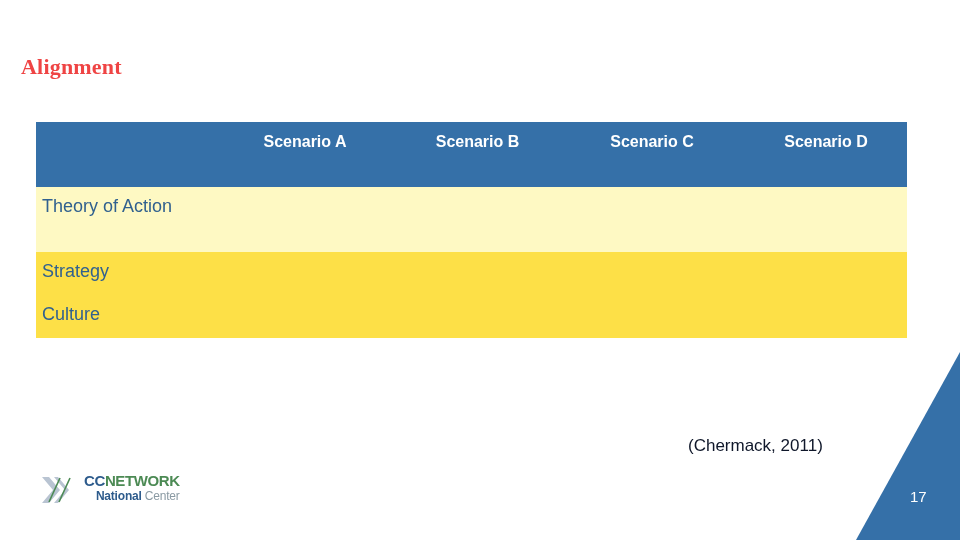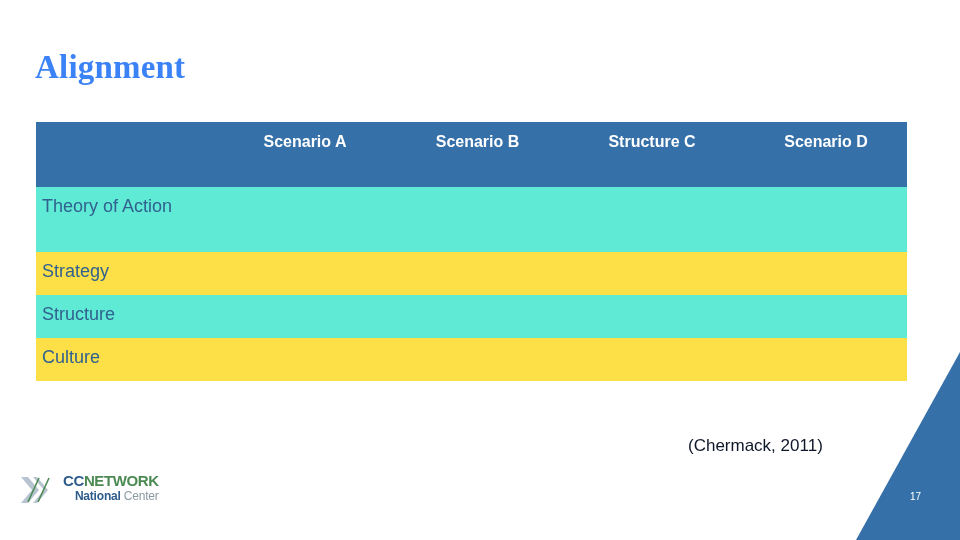--- a/index.html
+++ b/index.html
@@ -11,27 +11,27 @@
     width: 960px;
     height: 540px;
     position: relative;
     overflow: hidden;
     font-family: "Liberation Sans", sans-serif;
   }
 
   
   #slide-title {
     position: absolute;
-    left: 35px;
+    left: 21px;
     top: 51px;
     font-family: "Liberation Serif", serif;
     font-weight: bold;
-    font-size: 33px;
+    font-size: 22px;
     line-height: 32px;
-    color: #3b82f6;
+    color: #ef4444;
     letter-spacing: 0.2px;
     white-space: nowrap;
   }
 
   
   #alignment-table {
     position: absolute;
     left: 36px;
     top: 122px;
     width: 871px;
@@ -71,21 +71,21 @@
   }
   .hdr-row th.blank-head .hdr-cell-text { color: transparent; }
 
   
   .body-row td {
     border-right: 2px solid #ffffff;
     border-bottom: 2px solid #ffffff;
     box-sizing: border-box;
   }
   .body-row td:last-child { border-right: 0; }
-  .body-row.shade-dark  td { background: #5eead4; }
+  .body-row.shade-dark  td { background: #fef9c3; }
   .body-row.shade-light td { background: #fde047; }
 
   .row-label {
     display: block;
     color: #31618f;
     font-size: 18px;
     line-height: 25px;
     padding: 7px 0 6px 6px;
   }
 
@@ -98,21 +98,21 @@
     left: 688px;
     top: 436px;
     font-size: 17px;
     color: #0f172a;
     white-space: nowrap;
   }
 
   
   #logo {
     position: absolute;
-    left: 19px;
+    left: 40px;
     top: 470px;
     width: 160px;
     height: 40px;
   }
   .logo-chevrons {
     position: absolute;
     left: 0;
     top: 4px;
     width: 40px;
     height: 32px;
@@ -148,21 +148,21 @@
     right: 0;
     bottom: 0;
     width: 104px;
     height: 188px;
   }
   #page-number {
     position: absolute;
     left: 910px;
     top: 488px;
     color: #ffffff;
-    font-size: 10px;
+    font-size: 15px;
     line-height: 18px;
     white-space: nowrap;
   }
 </style>
 </head>
 <body>
 
 <div id="slide-title">Alignment</div>
 
 <table id="alignment-table">
@@ -178,49 +178,40 @@
       <th class="blank-head">
         <span class="hdr-cell-text"></span>
       </th>
       <th>
         <span class="hdr-cell-text">Scenario A</span>
       </th>
       <th>
         <span class="hdr-cell-text">Scenario B</span>
       </th>
       <th>
-        <span class="hdr-cell-text">Structure C</span>
+        <span class="hdr-cell-text">Scenario C</span>
       </th>
       <th>
         <span class="hdr-cell-text">Scenario D</span>
       </th>
     </tr>
   </thead>
   <tbody>
     <tr class="body-row shade-dark r-tall">
       <td>
         <span class="row-label">Theory of Action</span>
       </td>
       <td></td>
       <td></td>
       <td></td>
       <td></td>
     </tr>
     <tr class="body-row shade-light r-short">
       <td>
         <span class="row-label">Strategy</span>
-      </td>
-      <td></td>
-      <td></td>
-      <td></td>
-      <td></td>
-    </tr>
-    <tr class="body-row shade-dark r-short">
-      <td>
-        <span class="row-label">Structure</span>
       </td>
       <td></td>
       <td></td>
       <td></td>
       <td></td>
     </tr>
     <tr class="body-row shade-light r-short">
       <td>
         <span class="row-label">Culture</span>
       </td>

